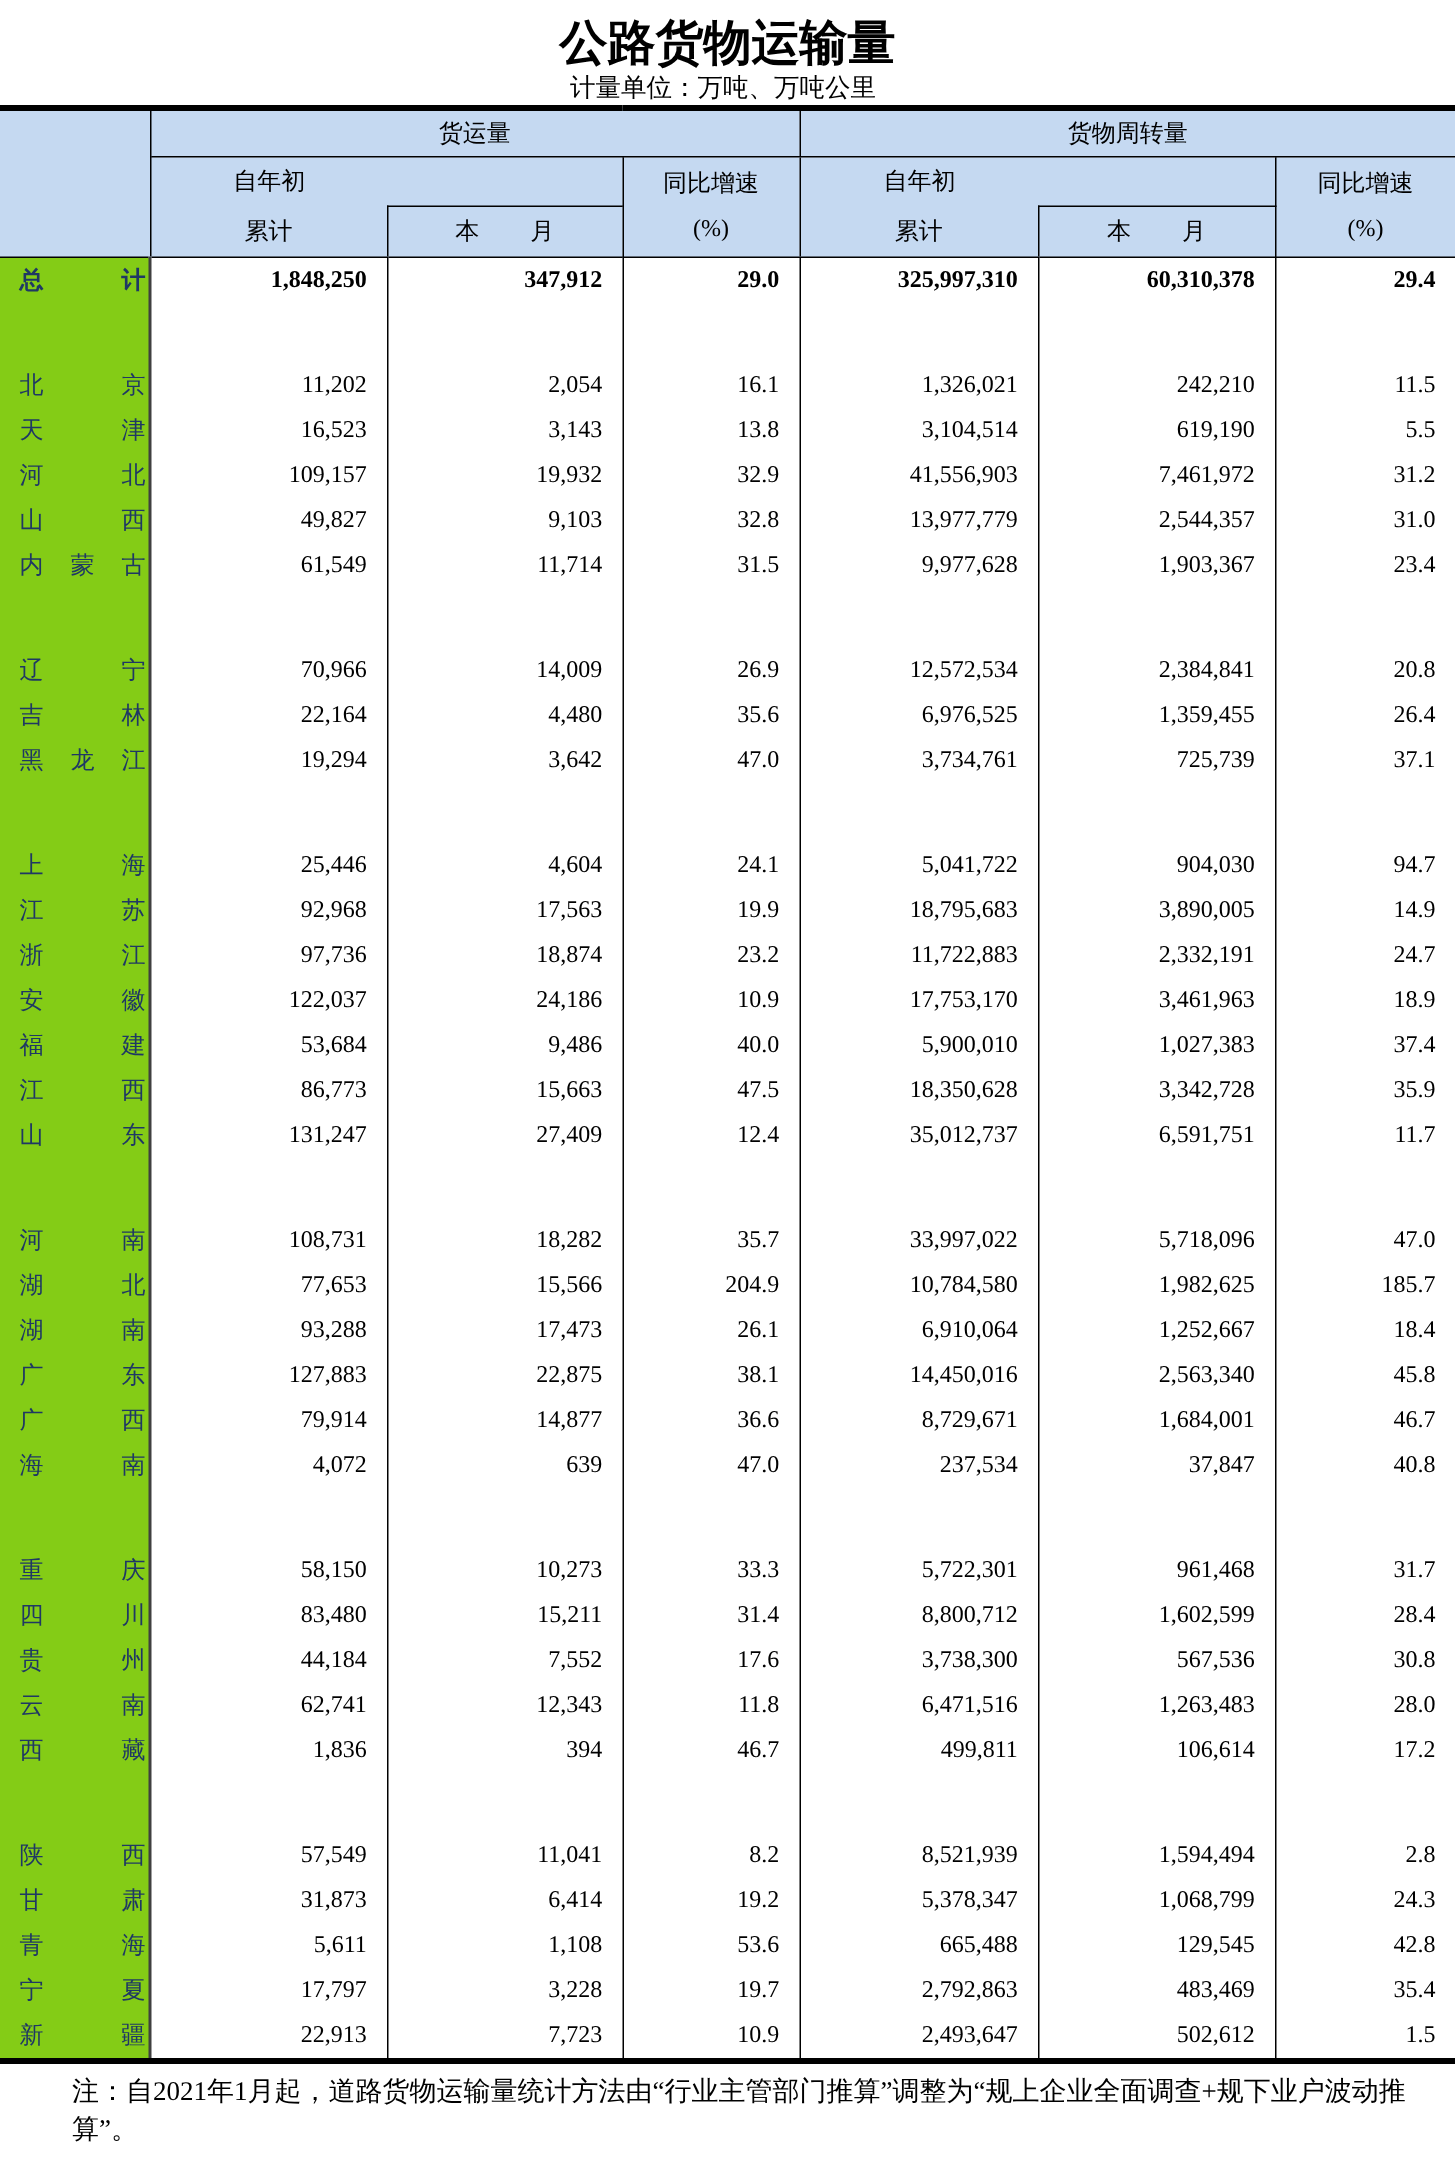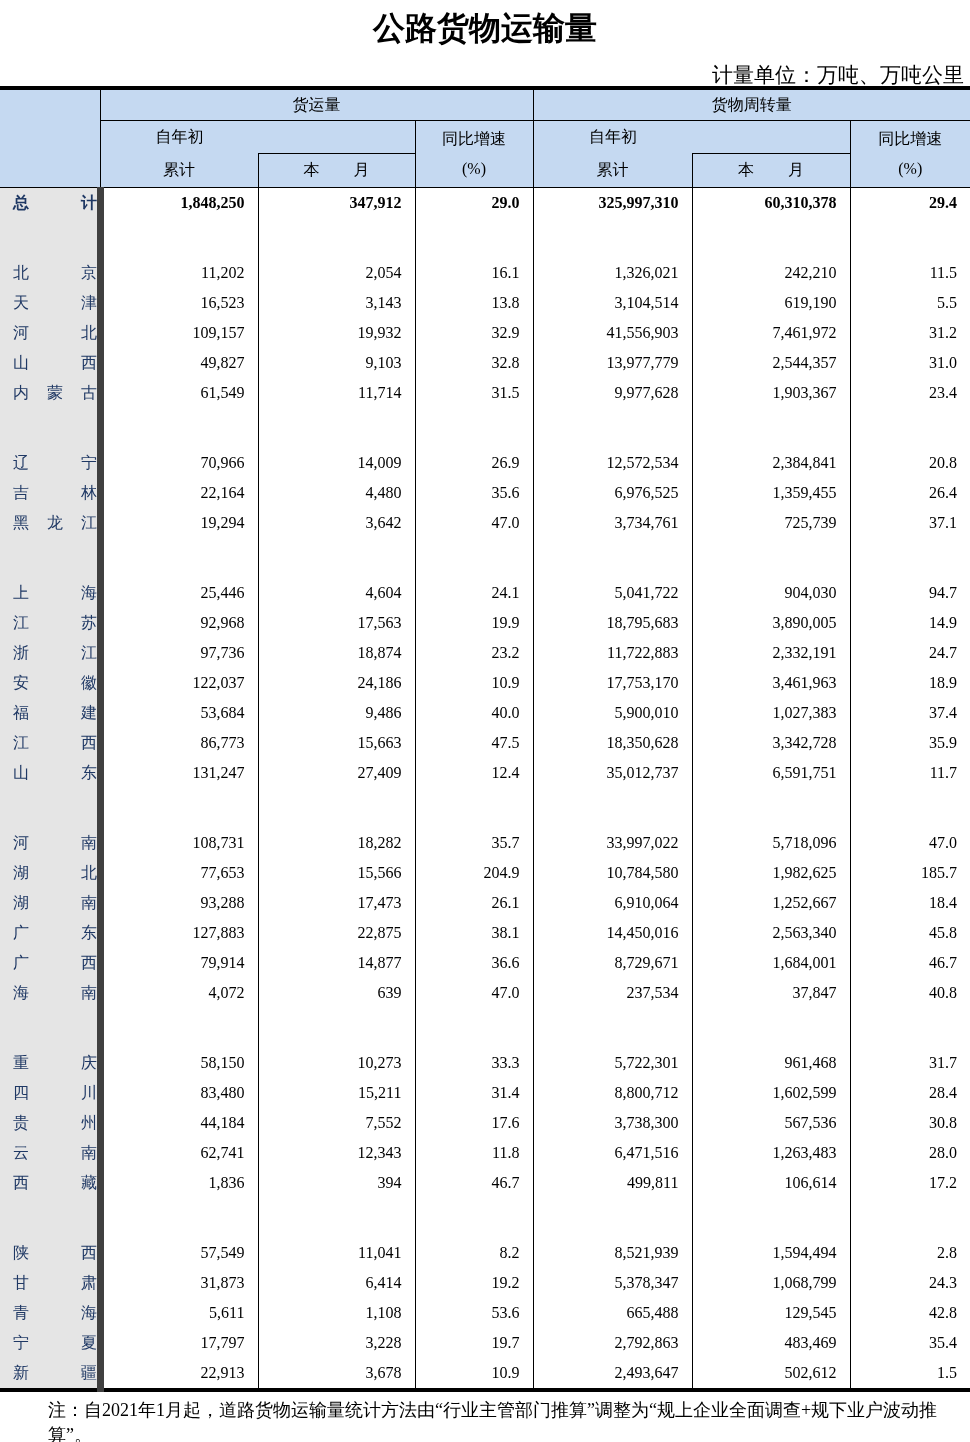--- a/index.html
+++ b/index.html
@@ -7,22 +7,22 @@
     width:970px; height:1442px; margin:0 auto; background:#ffffff;
     font-family:"Liberation Serif","DejaVu Serif",serif; color:#000;
     position:relative; overflow:hidden;
   }
   .title {
     text-align:center; font-family:"Liberation Sans","DejaVu Sans",sans-serif;
     font-weight:bold; font-size:32px; padding-top:8px; height:40px; line-height:40px;
     color:#000;
   }
   .unit-note {
-    text-align:right; font-size:21px; height:20px; line-height:20px;
-    padding-right:6px; margin-top:17px; margin-bottom:1px;
+    text-align:center; font-size:17px; height:20px; line-height:20px;
+    padding-right:6px; margin-top:1px; margin-bottom:1px;
   }
   table.freight {
     width:970px; border-collapse:collapse; table-layout:fixed;
     border-top:4px solid #000; border-bottom:4px solid #000;
     font-size:16px;
   }
   td { padding:0; }
   .hd { background:#c5d9f1; text-align:center; vertical-align:middle; }
   tr.h1 td { height:30px; }
   tr.h2 td { height:32px; }
@@ -31,21 +31,21 @@
   .bl { border-left:1px solid #000; }
   .bb { border-bottom:1px solid #000; }
   .bt { border-top:1px solid #000; }
   .al { text-align:left; }
   .cspan { display:inline-block; width:157px; text-align:center; }
   .just66 { display:inline-block; width:66px; text-align:justify; text-align-last:justify; }
   .yoy { line-height:30px; }
   tbody td { height:30px; vertical-align:middle; }
   tr.spacer td { height:40px; }
   .label-cell {
-    background:#e5e5e5; border-right:7px solid #404040; color:#1f3864;
+    background:#84cc16; border-right:2px solid #404040; color:#1f3864;
     padding-left:13px;
   }
   .label-just { display:inline-block; width:84px; text-align:justify; text-align-last:justify; }
   .num { text-align:right; padding-right:13px; color:#000; }
   tr.total td { font-weight:bold; }
   .footnote {
     font-size:18px; line-height:25px; margin-top:6px; padding:0 4px 0 2px;
     text-align:left;
     margin-left:46px;
   }
@@ -423,21 +423,21 @@
           <td class="num">17,797</td>
           <td class="num bl">3,228</td>
           <td class="num bl">19.7</td>
           <td class="num bl">2,792,863</td>
           <td class="num bl">483,469</td>
           <td class="num bl">35.4</td>
         </tr>
         <tr>
           <td class="label-cell"><span class="label-just">新疆</span></td>
           <td class="num">22,913</td>
-          <td class="num bl">3,678</td>
+          <td class="num bl">7,723</td>
           <td class="num bl">10.9</td>
           <td class="num bl">2,493,647</td>
           <td class="num bl">502,612</td>
           <td class="num bl">1.5</td>
         </tr>
       </tbody>
   </table>
 
   <div class="footnote">注：自2021年1月起，道路货物运输量统计方法由“行业主管部门推算”调整为“规上企业全面调查+规下业户波动推算”。</div>
 

